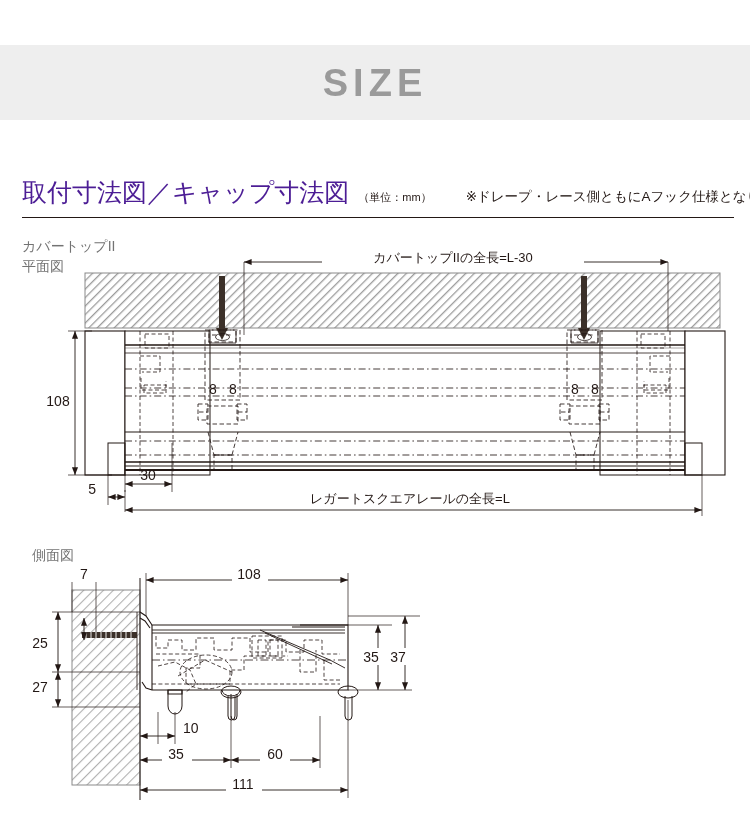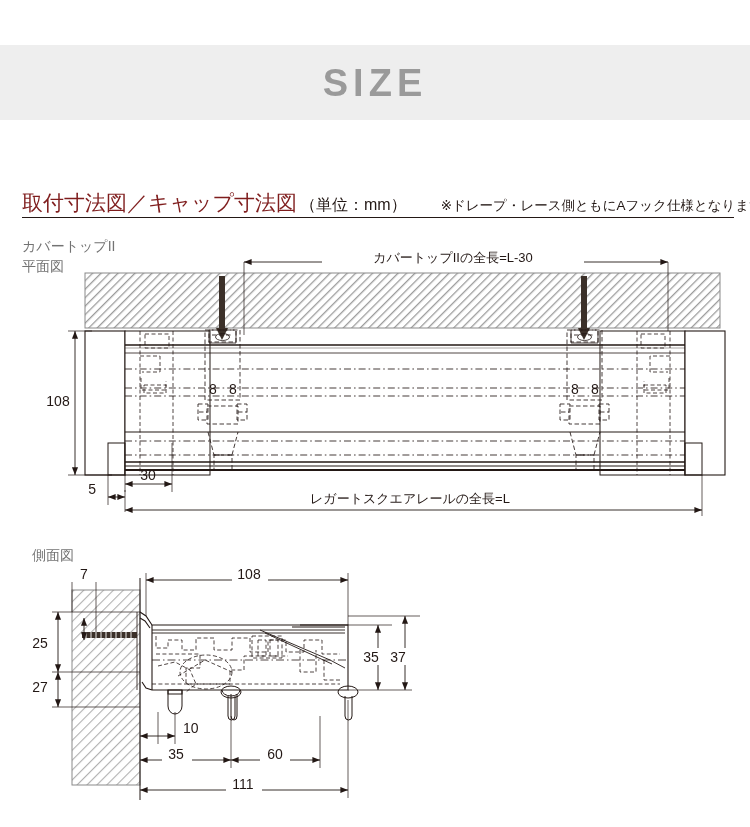--- a/index.html
+++ b/index.html
@@ -22,22 +22,22 @@
     font-size:38px;font-weight:bold;letter-spacing:5px;
     color:#9a9a9a;line-height:1;
     font-family:"Liberation Sans","DejaVu Sans",sans-serif;
   }
 
   
   .title-row{
     position:absolute;left:22px;top:176px;width:712px;
     display:flex;align-items:baseline;
   }
-  .title-main{font-size:21px;letter-spacing:0px;color:#7f1d1d;white-space:nowrap;margin-top:13px;}
-  .title-unit{font-size:16px;margin-left:3px;color:#231815;white-space:nowrap;}
+  .title-main{font-size:25px;letter-spacing:0px;color:#4c1d95;white-space:nowrap;}
+  .title-unit{font-size:11px;margin-left:9px;color:#231815;white-space:nowrap;}
   .title-note{font-size:13.5px;margin-left:34px;color:#231815;white-space:nowrap;}
   .title-rule{
     position:absolute;left:22px;top:217px;width:712px;height:1px;
     background:#231815;
   }
 
   
   .view-label{
     position:absolute;font-size:14px;line-height:1.45;color:#737373;white-space:nowrap;
   }

